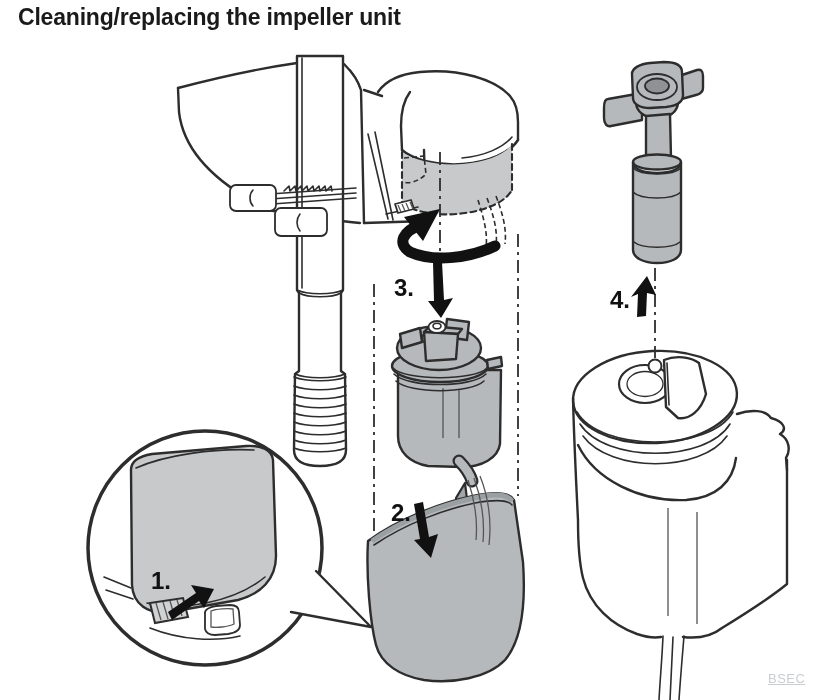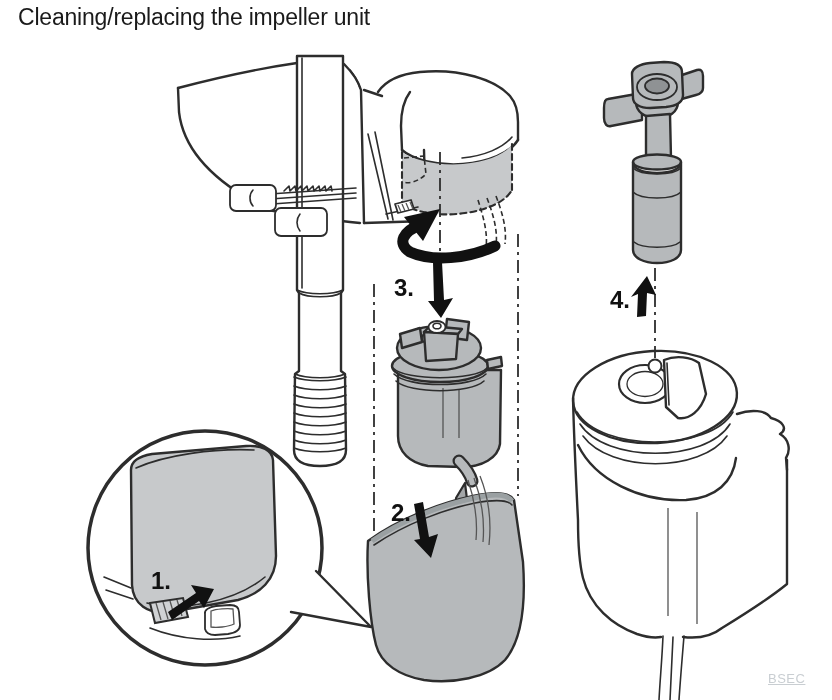--- a/index.html
+++ b/index.html
@@ -1,18 +1,18 @@
 <!DOCTYPE html>
 <html><head>
 <meta charset="utf-8">
 <style>
   html,body{margin:0;padding:0;background:#fff;}
   .stage{position:relative;width:832px;height:700px;background:#fff;overflow:hidden;
          font-family:"Liberation Sans",sans-serif;}
-  .title{position:absolute;left:18px;top:4px;margin:0;font-size:23px;font-weight:400;
+  .title{position:absolute;left:18px;top:4px;margin:0;font-size:23px;font-weight:700;
          color:#1a1a1a;letter-spacing:-0.2px;font-family:"Liberation Sans",sans-serif;}
   .watermark{position:absolute;left:768px;top:671px;font-size:13px;color:#c9ced2;
              letter-spacing:0.5px;white-space:nowrap;text-decoration:underline;}
   svg{position:absolute;left:0;top:0;}
   .ln{fill:none;stroke:#2d2d2d;stroke-width:2.4;stroke-linecap:round;stroke-linejoin:round;}
   .ln1{fill:none;stroke:#2d2d2d;stroke-width:1.6;stroke-linecap:round;stroke-linejoin:round;}
   .ln0{fill:none;stroke:#555;stroke-width:1.3;}
   .wh{fill:#fff;stroke:#2d2d2d;stroke-width:2.4;stroke-linejoin:round;}
   .wh1{fill:#fff;stroke:#2d2d2d;stroke-width:1.8;stroke-linejoin:round;}
   .gy{fill:#b6b9bb;stroke:#2d2d2d;stroke-width:2.4;stroke-linejoin:round;}

